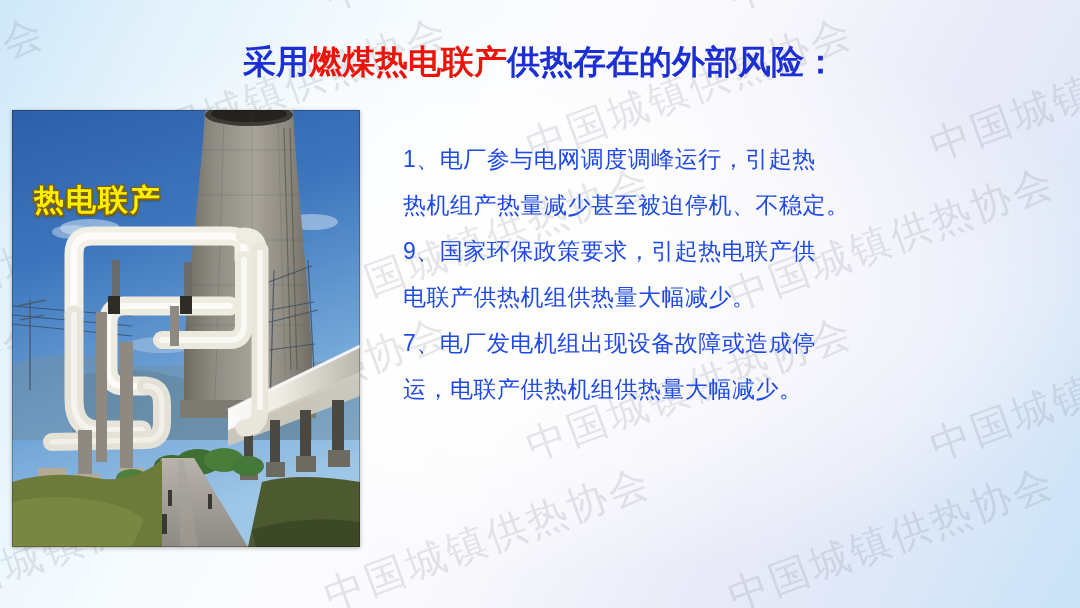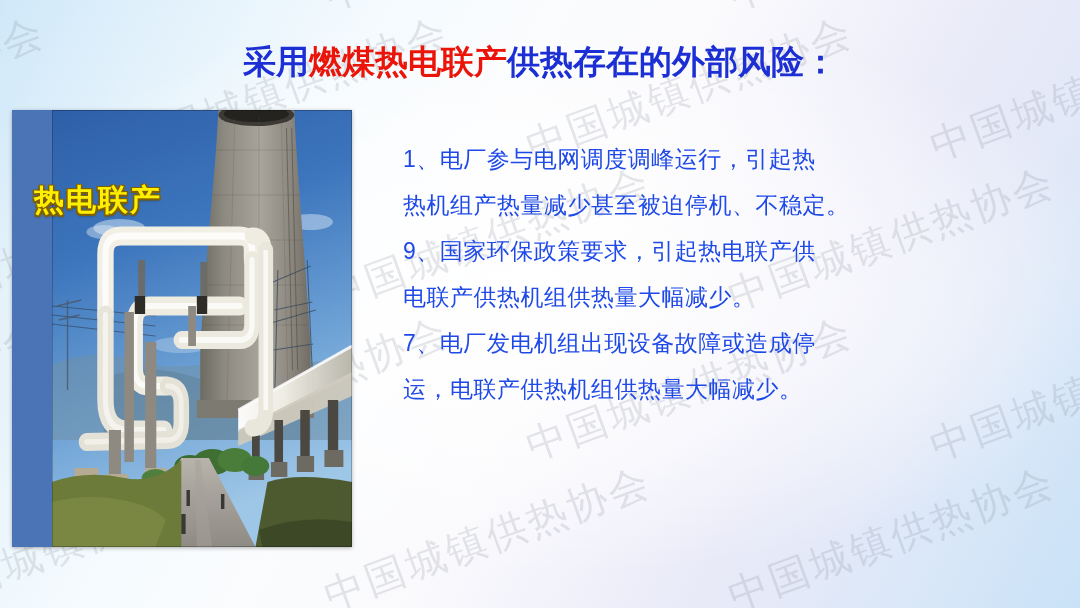--- a/index.html
+++ b/index.html
@@ -62,27 +62,26 @@
     white-space: nowrap;
   }
   .title .seg-blue { color: #1c2fd4; }
   .title .seg-red  { color: #ea1408; }
 
   
   .photo {
     position: absolute;
     left: 12px;
     top: 110px;
-    width: 300px;
+    width: 348px;
     height: 437px;
     z-index: 5;
     overflow: hidden;
     box-shadow: 0 1px 4px rgba(0,0,0,0.30);
     background: #4a74b5;
-    padding-left: 40px;
   }
   .photo svg { display: block; width: 100%; height: 100%; }
   .photo-label {
     position: absolute;
     left: 22px;
     top: 70px;
     z-index: 7;
     font-size: 30px;
     font-weight: bold;
     color: #fff000;

